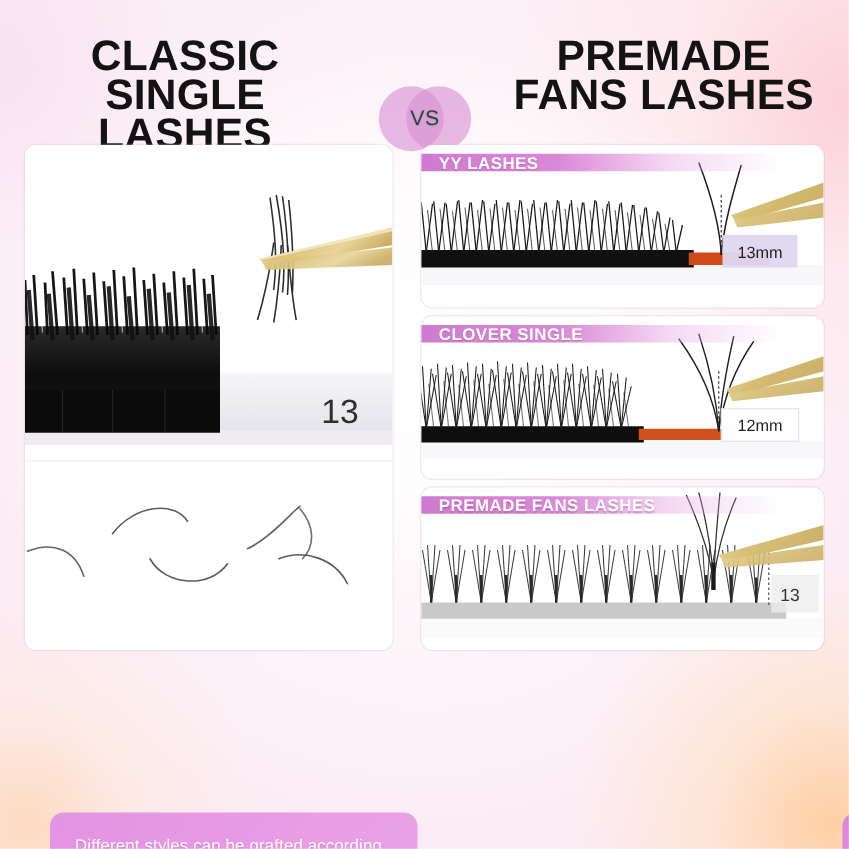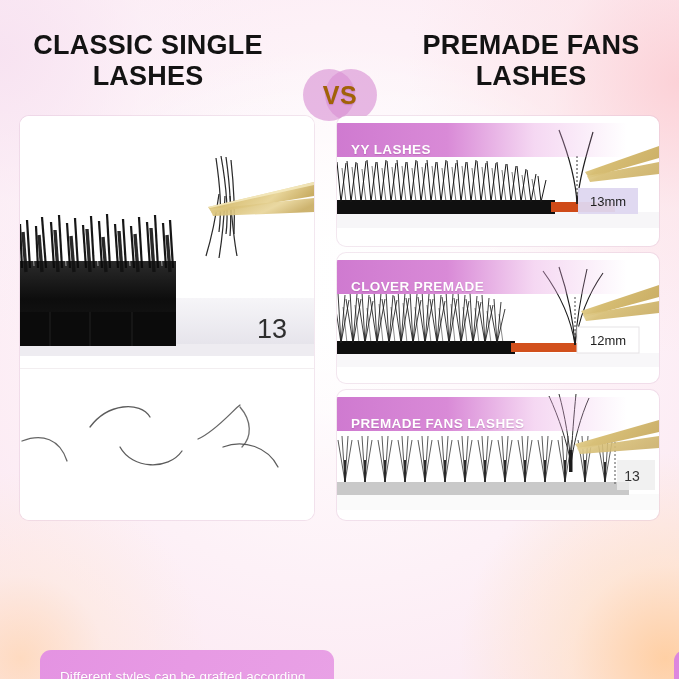--- a/index.html
+++ b/index.html
@@ -18,53 +18,53 @@
   }
   .bg2{position:absolute;inset:0;
     background:radial-gradient(ellipse 58% 42% at 50% 38%, rgba(255,255,255,0.92) 0%, rgba(255,255,255,0.45) 45%, rgba(255,255,255,0) 75%);}
 
   .wrap{position:absolute;inset:0;}
 
   
   .head{position:absolute;top:30px;left:0;width:679px;height:72px;}
   .title{
     position:absolute;top:0;width:268px;
-    font-size:27px;font-weight:bold;color:#131313;
+    font-size:34px;font-weight:bold;color:#131313;
     line-height:31px;text-align:center;letter-spacing:.2px;
   }
   .title.left{left:14px;}
   .title.right{right:14px;}
   .vs-badge{position:absolute;left:303px;top:39px;width:74px;height:52px;}
   .vs-c{position:absolute;top:0;width:52px;height:52px;border-radius:50%;
         background:#d98fd4;opacity:.62;}
   .vs-c.a{left:0;}
   .vs-c.b{right:0;}
   .vs-t{position:absolute;inset:0;display:flex;align-items:center;justify-content:center;
-        font-size:25px;font-weight:bold;color:#a16207;letter-spacing:.5px;
+        font-size:17px;font-weight:normal;color:#14532d;letter-spacing:.5px;
         text-shadow:0 1px 1px rgba(150,80,145,.35);}
 
   
   .col{position:absolute;top:116px;}
   .col.left{left:20px;width:294px;}
   .col.right{left:337px;width:322px;}
 
   .card{background:#fff;border-radius:9px;overflow:hidden;position:relative;
         box-shadow:0 0 0 1px rgba(215,180,205,.30);}
 
   
   .leftcard{height:404px;}
   .photo-top{position:absolute;left:0;top:0;width:100%;height:252px;background:#fff;overflow:hidden;}
   .photo-bot{position:absolute;left:0;top:252px;width:100%;height:152px;background:#fff;overflow:hidden;
              border-top:1px solid #f2eef0;}
 
   
   .rcard{height:130px;margin-bottom:7px;}
   .rcard:last-of-type{margin-bottom:0;}
-  .label{position:absolute;left:0;top:7px;height:34px;width:90%;z-index:4;
-         display:flex;align-items:flex-end;
+  .label{position:absolute;left:0;top:7px;height:14px;width:90%;z-index:4;
+         display:flex;align-items:flex-start;
          background:linear-gradient(to right,#cf7ad0 0%,#d98ad7 38%,rgba(233,168,227,.45) 68%,rgba(255,255,255,0) 100%);}
   .label span{color:#fff;font-size:13.5px;font-weight:bold;letter-spacing:.4px;padding-left:14px;
               text-shadow:0 1px 1px rgba(140,70,135,.35);}
   .rphoto{position:absolute;inset:0;overflow:hidden;text-align:right;}
 
   
   .cap{position:absolute;border-radius:11px;color:#fff;
        padding:17px 18px 14px 20px;box-sizing:border-box;
        font-size:13.4px;line-height:19.5px;letter-spacing:.15px;
        text-shadow:0 1px 1px rgba(165,95,160,.30);}
@@ -315,21 +315,21 @@
           <g>
             <rect x="241" y="72" width="60" height="26" fill="#ded7f0" opacity=".95"></rect>
             <text x="271" y="90" font-family="Liberation Sans, sans-serif" font-size="13" fill="#1e1e1e" text-anchor="middle">13mm</text>
           </g>
         </svg>
       </div>
     </div>
 
     <div class="card rcard">
       <div class="label">
-        <span>CLOVER PREMADE</span>
+        <span>CLOVER SINGLE</span>
       </div>
       <div class="rphoto">
         <svg width="322" height="130" viewBox="0 0 322 130">
           <defs>
             <linearGradient id="gold3" x1="0" y1="0" x2="1" y2="0.4">
               <stop offset="0" stop-color="#f0e3b0"></stop>
                 <stop offset=".45" stop-color="#d6bd73"></stop>
               <stop offset="1" stop-color="#cbaf66"></stop>
             </linearGradient>
           </defs>

